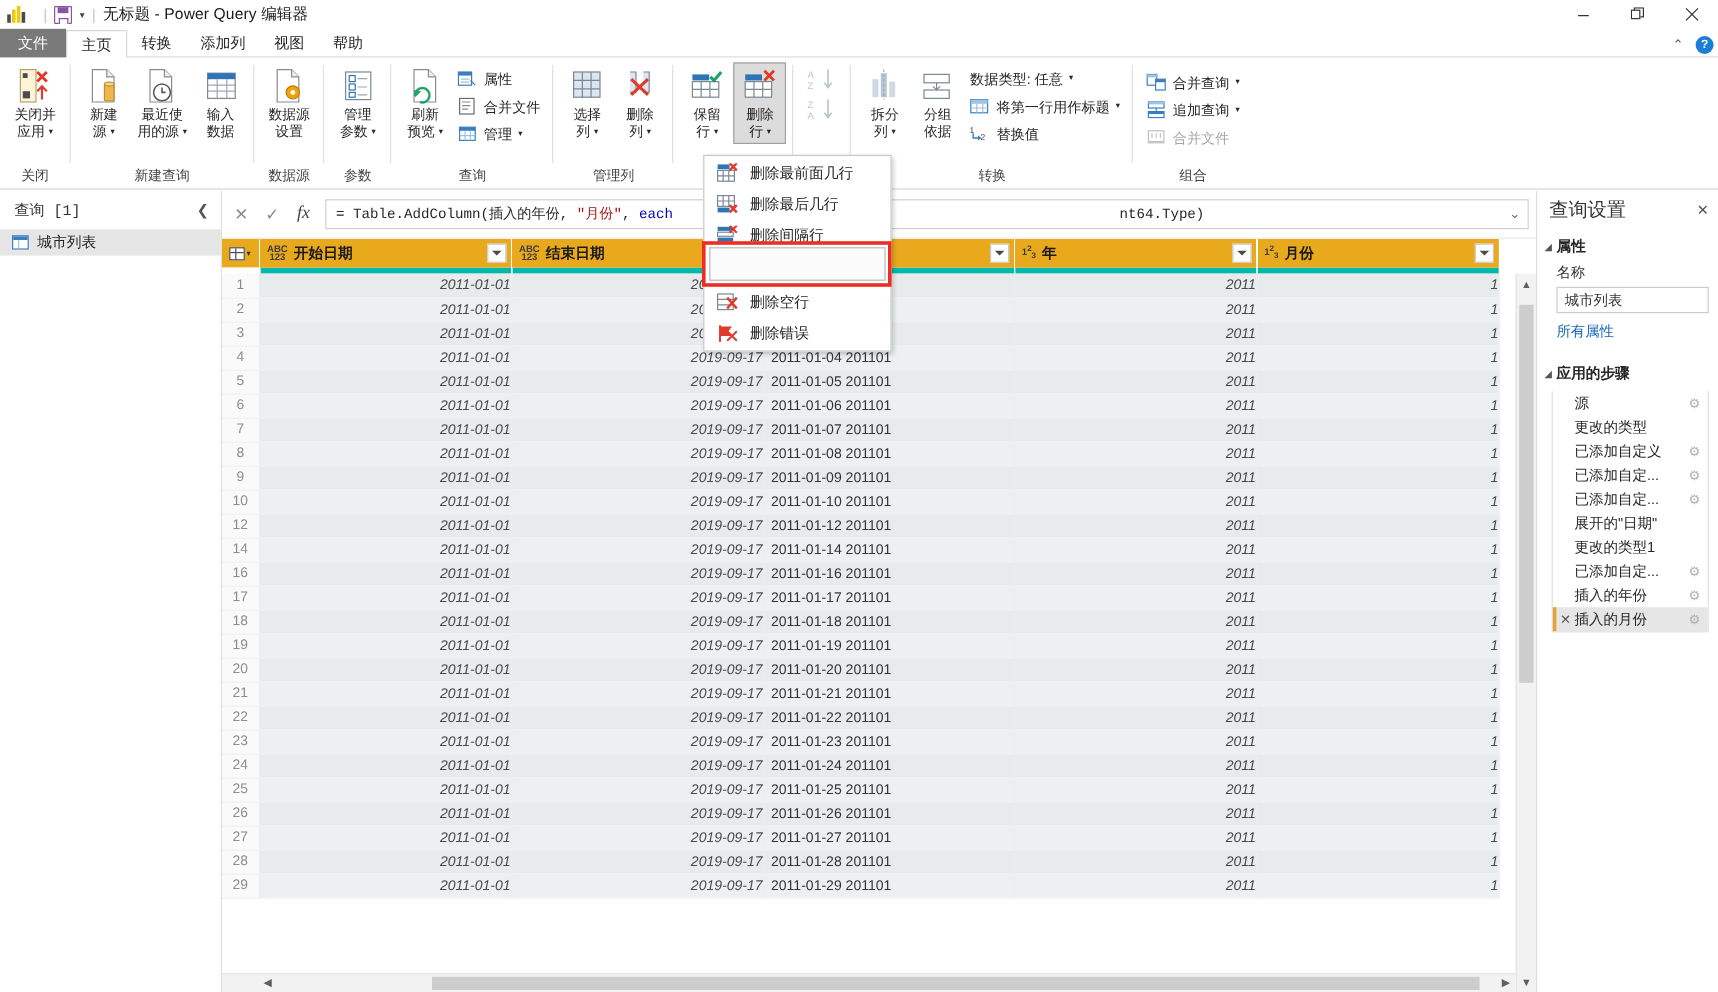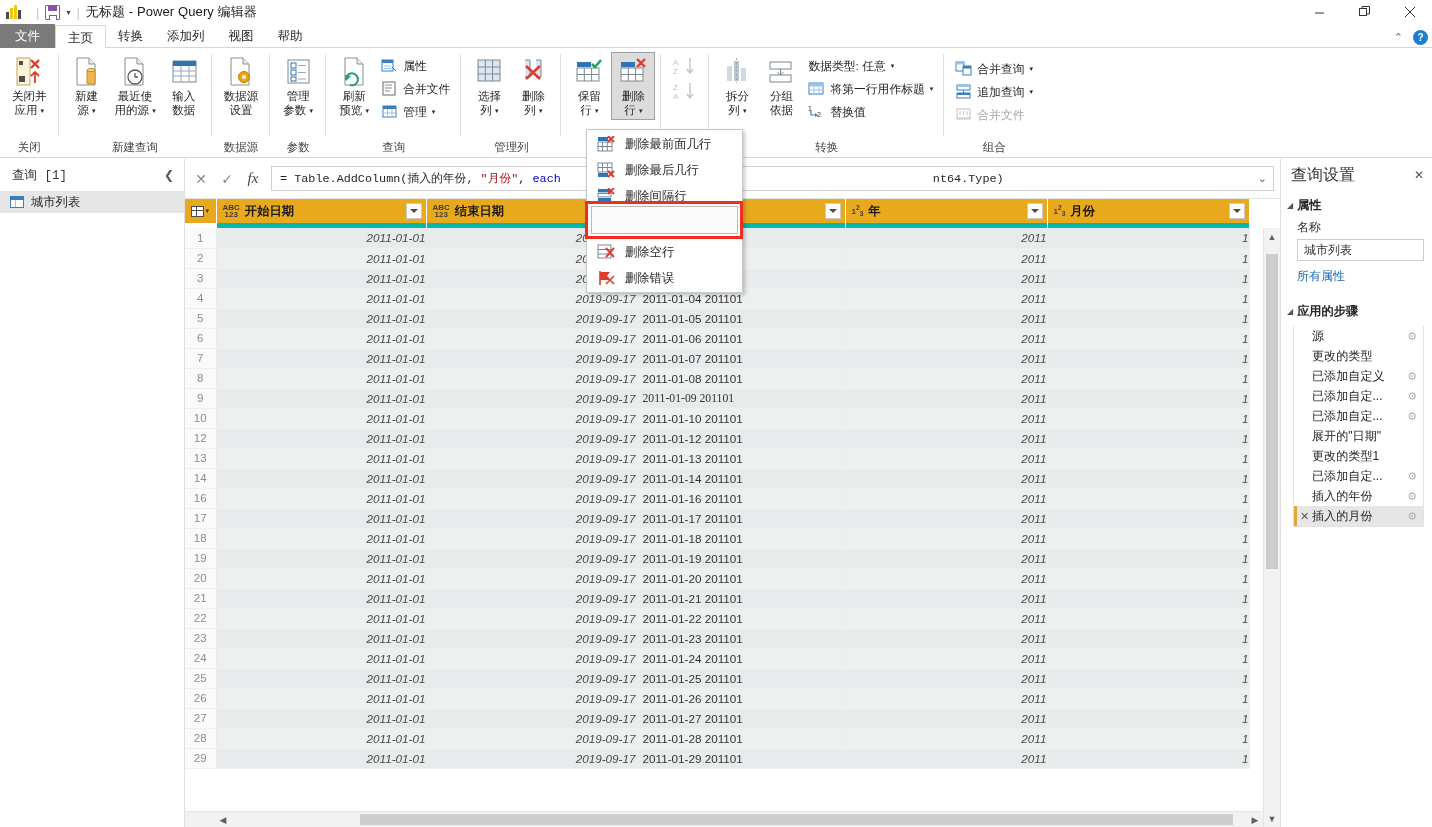--- a/index.html
+++ b/index.html
@@ -717,45 +717,37 @@
               <td class="cell" style="width: 210px;">2011-01-01</td>
               <td class="cell" style="width: 210px;">2019-09-17</td>
               <td class="cell txtleft" style="width: 209px;">2011-01-08 201101</td>
               <td class="cell" style="width: 202px;">2011</td>
               <td class="cell" style="width: 202px;">1</td>
             </tr>
             <tr class="grow">
               <td class="rowno">9</td>
               <td class="cell" style="width: 210px;">2011-01-01</td>
               <td class="cell" style="width: 210px;">2019-09-17</td>
-              <td class="cell txtleft" style="width: 209px; font-family: Liberation Serif, serif;">2011-01-09 201101</td>
+              <td class="cell txtleft" style="width: 209px;">2011-01-09 201101</td>
               <td class="cell" style="width: 202px;">2011</td>
               <td class="cell" style="width: 202px;">1</td>
             </tr>
             <tr class="grow">
               <td class="rowno">10</td>
               <td class="cell" style="width: 210px;">2011-01-01</td>
               <td class="cell" style="width: 210px;">2019-09-17</td>
               <td class="cell txtleft" style="width: 209px;">2011-01-10 201101</td>
               <td class="cell" style="width: 202px;">2011</td>
               <td class="cell" style="width: 202px;">1</td>
             </tr>
             <tr class="grow">
               <td class="rowno">12</td>
               <td class="cell" style="width: 210px;">2011-01-01</td>
               <td class="cell" style="width: 210px;">2019-09-17</td>
               <td class="cell txtleft" style="width: 209px;">2011-01-12 201101</td>
-              <td class="cell" style="width: 202px;">2011</td>
-              <td class="cell" style="width: 202px;">1</td>
-            </tr>
-            <tr class="grow">
-              <td class="rowno">13</td>
-              <td class="cell" style="width: 210px;">2011-01-01</td>
-              <td class="cell" style="width: 210px;">2019-09-17</td>
-              <td class="cell txtleft" style="width: 209px;">2011-01-13 201101</td>
               <td class="cell" style="width: 202px;">2011</td>
               <td class="cell" style="width: 202px;">1</td>
             </tr>
             <tr class="grow">
               <td class="rowno">14</td>
               <td class="cell" style="width: 210px;">2011-01-01</td>
               <td class="cell" style="width: 210px;">2019-09-17</td>
               <td class="cell txtleft" style="width: 209px;">2011-01-14 201101</td>
               <td class="cell" style="width: 202px;">2011</td>
               <td class="cell" style="width: 202px;">1</td>

